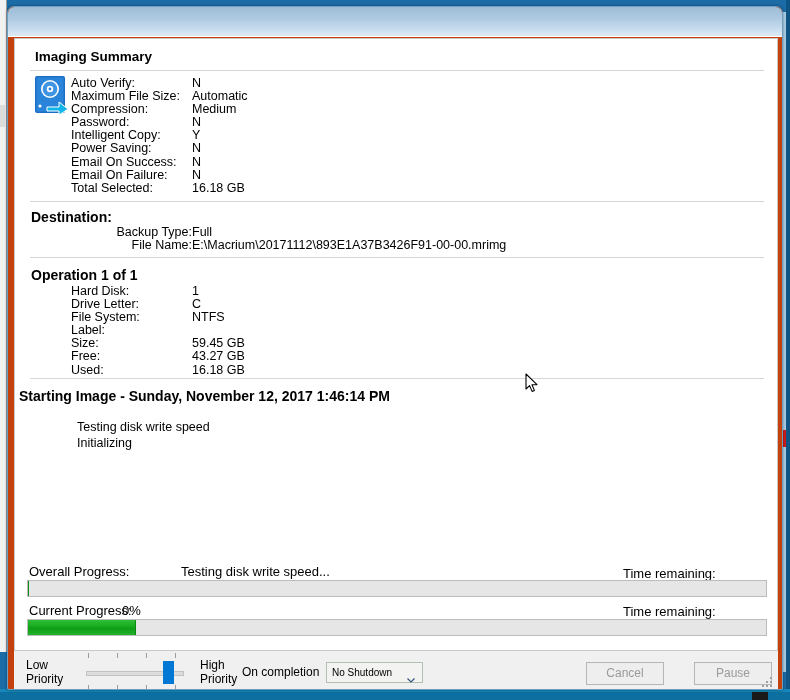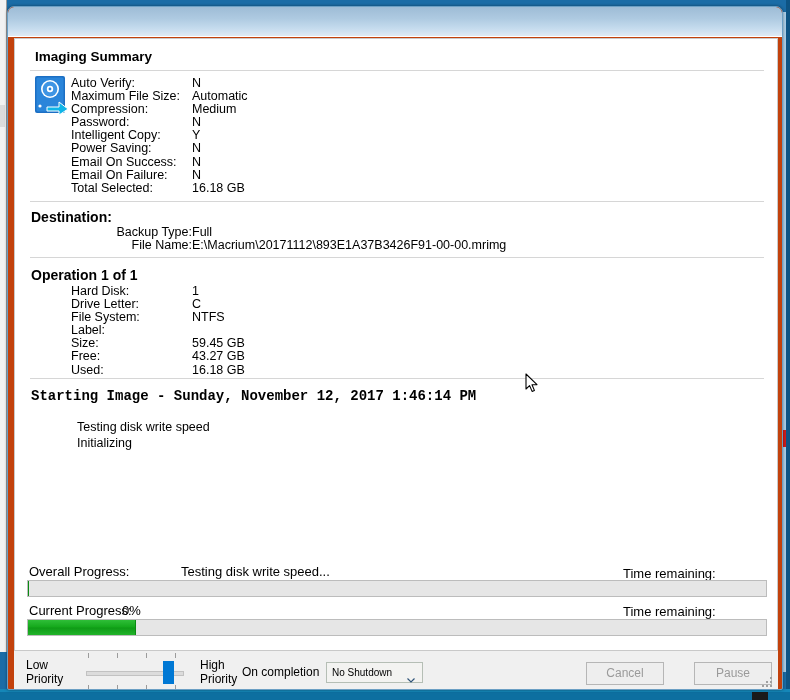--- a/index.html
+++ b/index.html
@@ -361,21 +361,21 @@
           <span class="kv-value">43.27 GB</span>
         </div>
       <div class="kv-row">
           <span class="kv-label">Used:</span>
           <span class="kv-value">16.18 GB</span>
         </div>
     </div>
 
     <div class="hr" style="top:339px;"></div>
 
-    <div class="sec-head" style="left:16px; top:349px;font-family:Liberation Mono, monospace;">Starting Image - Sunday, November 12, 2017 1:46:14 PM</div>
+    <div class="sec-head" style="left:4px; top:349px;">Starting Image - Sunday, November 12, 2017 1:46:14 PM</div>
     <div class="log-line" style="left:62px; top:367px;margin-top:30px;">Initializing</div>
     <div class="log-line" style="left:62px; top:381px;">Testing disk write speed</div>
 
     <div class="prog-label" style="left:14px; top:525px;">Overall Progress:</div>
     <div class="prog-label" style="left:166px; top:525px;">Testing disk write speed...</div>
     <div class="prog-label" style="left:608px; top:527px;">Time remaining:</div>
     <div class="prog-label" style="left:700px; top:527px;"></div>
 
     <div class="prog-bar" id="overall-progress-bar" style="left:12px; top:541px; width:740px;">
       <div class="prog-fill" id="overall-progress-fill" style="width:0%;"></div>

